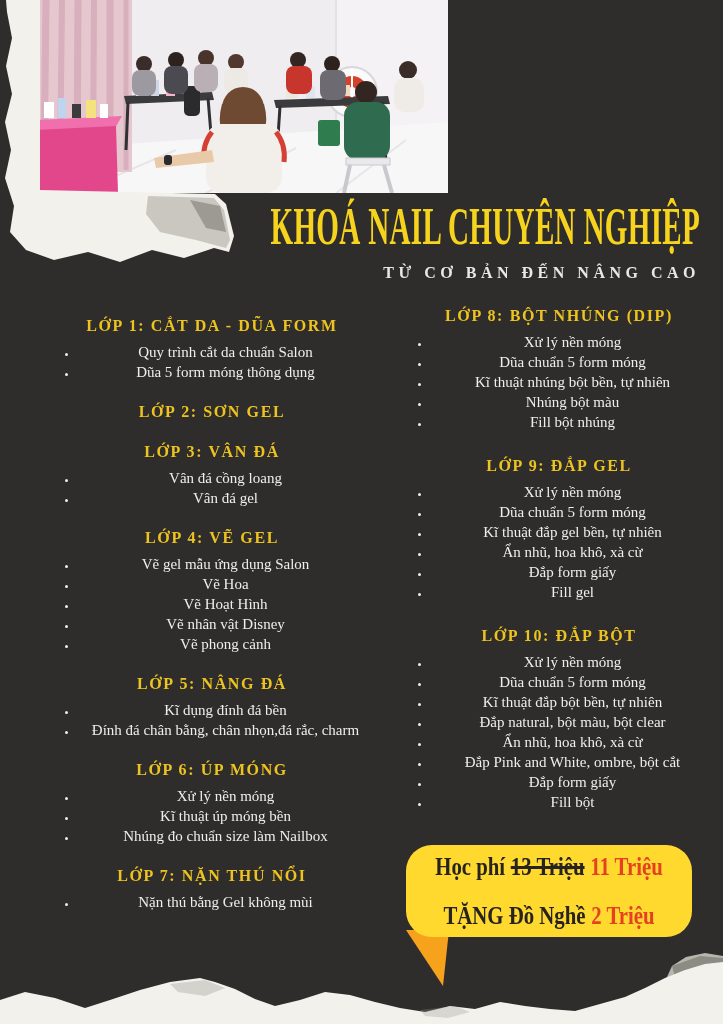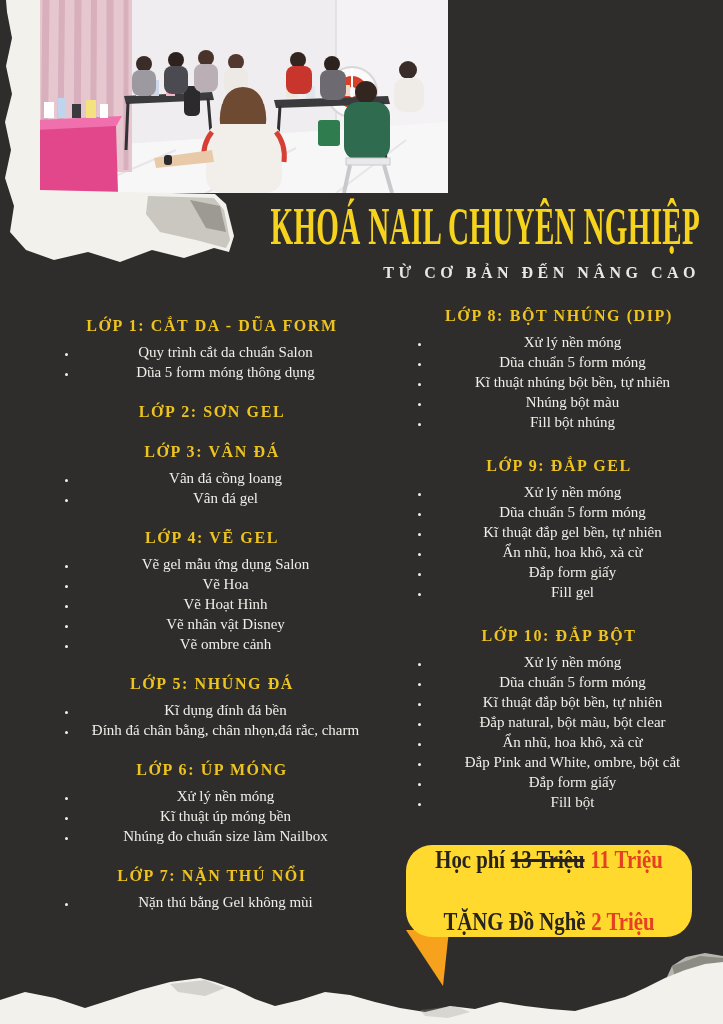--- a/index.html
+++ b/index.html
@@ -34,21 +34,21 @@
     color:#EDC41F;line-height:20px;white-space:nowrap;
   }
   .section ul{margin:0;padding:0 0 0 26px;list-style:disc;}
   .section li{font-size:15px;line-height:20px;color:#F0EEE9;padding-left:1px;}
   .section li::marker{color:#F0EEE9;font-size:11px;}
   
   .tail{position:absolute;left:402px;top:928px;width:54px;height:64px;}
   .bubble{
     position:absolute;left:406px;top:845px;width:286px;height:92px;
     border-radius:26px;background:#FFD92E;
-    display:flex;flex-direction:column;justify-content:space-between;gap:19px;
+    display:flex;flex-direction:column;justify-content:center;gap:19px;
   }
   .bubble-line{
     display:flex;justify-content:center;align-items:baseline;gap:7px;
     font-size:26px;font-weight:700;color:#262321;white-space:nowrap;
     transform:scaleX(.8);transform-origin:50% 50%;
   }
   .old{text-decoration:line-through;text-decoration-thickness:3px;}
   .accent{color:#E54022;}
 </style>
 </head>
@@ -174,25 +174,25 @@
           <li>Vân đá gel</li>
         </ul>
       </div>
       <div class="section">
         <h3>LỚP 4: VẼ GEL</h3>
         <ul>
           <li>Vẽ gel mẫu ứng dụng Salon</li>
           <li>Vẽ Hoa</li>
           <li>Vẽ Hoạt Hình</li>
           <li>Vẽ nhân vật Disney</li>
-          <li>Vẽ ombre cảnh</li>
-        </ul>
-      </div>
-      <div class="section">
-        <h3>LỚP 5: NHÚNG ĐÁ</h3>
+          <li>Vẽ phong cảnh</li>
+        </ul>
+      </div>
+      <div class="section">
+        <h3>LỚP 5: NÂNG ĐÁ</h3>
         <ul>
           <li>Kĩ dụng đính đá bền</li>
           <li>Đính đá chân bằng, chân nhọn,đá rắc, charm</li>
         </ul>
       </div>
       <div class="section">
         <h3>LỚP 6: ÚP MÓNG</h3>
         <ul>
           <li>Xử lý nền móng</li>
           <li>Kĩ thuật úp móng bền</li>

